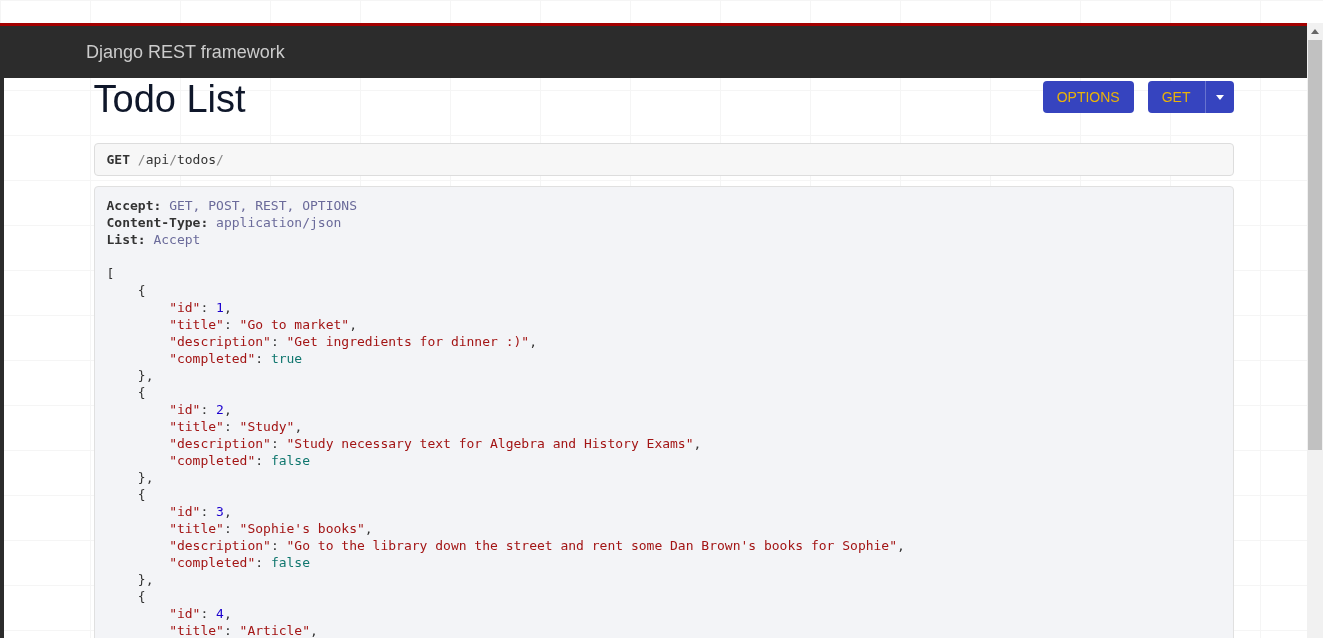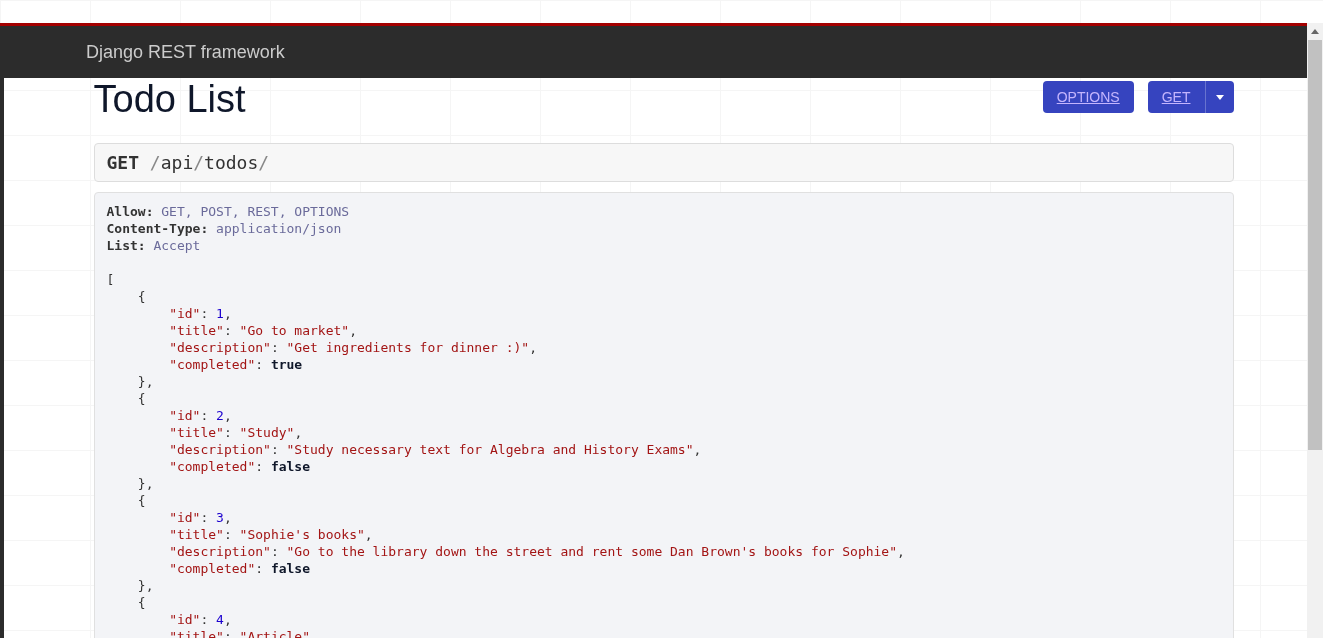--- a/index.html
+++ b/index.html
@@ -31,48 +31,48 @@
   margin-left: 4px;
 }
 .container { width: 1140px; margin: 0 auto; padding-top: 0; }
 .page-header {
   display: flex; align-items: flex-start; justify-content: space-between;
   margin-top: 0;
 }
 .page-title { font-size: 38px; font-weight: 500; color: #0f172a; }
 .button-row { display: flex; gap: 14px; margin-top: 3px; }
 .btn {
-  background: #3644bf; color: #c4b5fd; border: none;
+  background: #3644bf; color: #eab308; border: none;
   padding: 8px 14px; font-size: 14px; border-radius: 4px;
-  cursor: pointer; display: inline-flex; align-items: center; text-decoration: underline;
+  cursor: pointer; display: inline-flex; align-items: center;
 }
 .btn-group { display: flex; }
 .btn-group .btn:first-child { border-top-right-radius:0; border-bottom-right-radius:0; }
 .btn-group .btn:last-child { border-top-left-radius:0; border-bottom-left-radius:0; border-left:1px solid rgba(255,255,255,.25); padding:8px 10px;}
 .caret { width:0;height:0;border-left:4px solid transparent;border-right:4px solid transparent;border-top:5px solid #fff;}
 .request-bar {
   margin-top: 22px; background: #f7f7f7; border:1px solid #ddd; border-radius:4px;
-  padding: 8px 12px; font-family: "Menlo","Consolas",monospace; font-size:18px;
+  padding: 8px 12px; font-family: "Menlo","Consolas",monospace; font-size:13px;
   color:#333;
 }
 .request-bar .method { font-weight:bold; }
 .request-bar .slash { color:#888; }
 .response-box {
   margin-top: 10px; background: #f3f4f7; border:1px solid #e0e0e0; border-radius:4px;
   padding: 10px 12px 20px; font-family:"Menlo","Consolas",monospace; font-size:13px;
   line-height: 17px; color:#333;
 }
 .hdr-line { white-space: pre; }
 .hdr-line b { font-weight:bold; }
 .hdr-val { color:#6a6a9a; }
 pre.json { margin-top:17px; white-space:pre; font-family:inherit; font-size:13px; line-height:17px; }
 .jkey { color:#a31515; }
 .jstr { color:#a31515; }
 .jnum { color:#1c00cf; }
-.jbool { color:#0f172a; font-weight:700; }
+.jbool { color:#0f766e; font-weight:400; }
 .jpunc { color:#333; }
 .scrollbar-track {
   position:absolute; right:0; top:0; width:16px; height:638px; background:#f1f1f1;
 }
 .scroll-thumb { position:absolute; right:1px; top:17px; width:14px; height:410px; background:#c1c1c1; border-radius:0;}
 .scroll-arrow { position:absolute; right:0; width:16px; height:16px; background:#f1f1f1; display:flex; align-items:center; justify-content:center;}
 .scroll-arrow.up{top:0;} .scroll-arrow.down{bottom:0;}
 .scroll-arrow::before{content:"";width:0;height:0;border-left:4px solid transparent;border-right:4px solid transparent;}
 .scroll-arrow.up::before{border-bottom:5px solid #666;}
 .scroll-arrow.down::before{border-top:5px solid #666;}
@@ -102,21 +102,21 @@
         </div>
       </div>
 
       <div class="request-bar">
         <span class="method">GET</span>
         <span id="req-path"> <span class="slash">/</span><span>api</span><span class="slash">/</span><span>todos</span><span class="slash">/</span></span>
       </div>
 
       <div class="response-box">
         <div id="headers">
-            <div class="hdr-line"><b>Allow:</b> <span class="hdr-val">GET, POST, REST, OPTIONS</span></div>
+            <div class="hdr-line"><b>Accept:</b> <span class="hdr-val">GET, POST, REST, OPTIONS</span></div>
             <div class="hdr-line"><b>Content-Type:</b> <span class="hdr-val">application/json</span></div>
             <div class="hdr-line"><b>List:</b> <span class="hdr-val">Accept</span></div>
           </div>
         <pre class="json" id="json-body">[
     <span class="jpunc">{</span>
         <span class="jkey">"id"</span><span class="jpunc">:</span> <span class="jnum">1</span><span class="jpunc">,</span>
         <span class="jkey">"title"</span><span class="jpunc">:</span> <span class="jstr">"Go to market"</span><span class="jpunc">,</span>
         <span class="jkey">"description"</span><span class="jpunc">:</span> <span class="jstr">"Get ingredients for dinner :)"</span><span class="jpunc">,</span>
         <span class="jkey">"completed"</span><span class="jpunc">:</span> <span class="jbool">true</span>
     <span class="jpunc">}</span><span class="jpunc">,</span>

